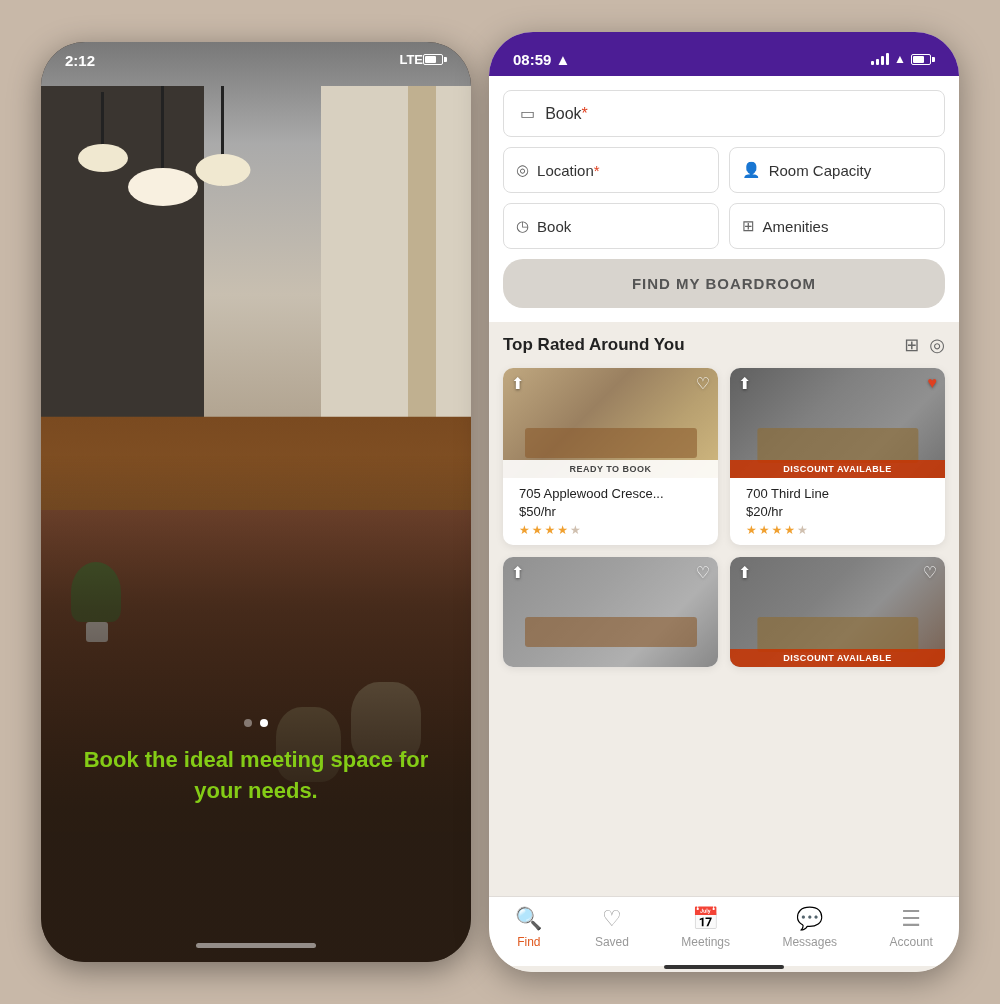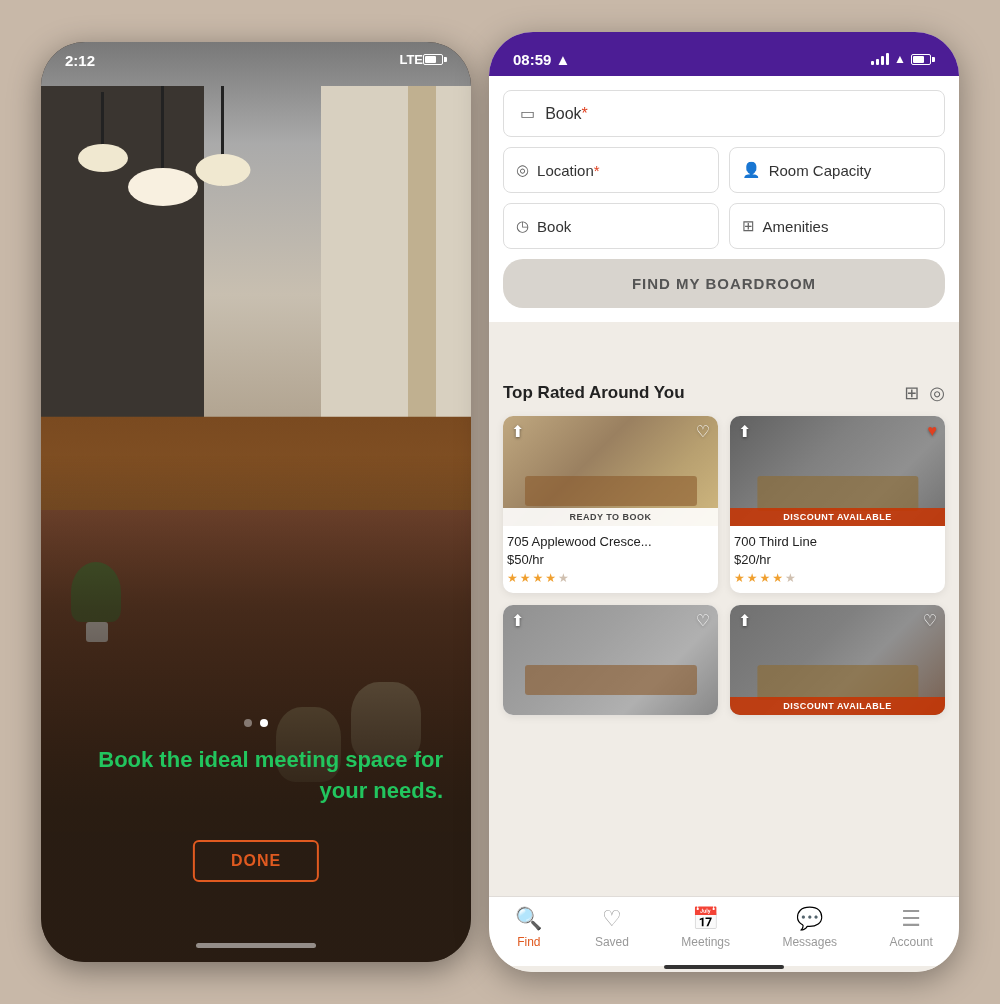--- a/index.html
+++ b/index.html
@@ -182,22 +182,22 @@
       border-radius: 50%;
       background: rgba(255,255,255,0.4);
     }
     .phone-left .dot.active {
       background: #fff;
     }
     .phone-left .tagline {
       position: absolute;
       bottom: 155px;
       left: 0; right: 0;
-      text-align: right;
-      color: #22c55e;
+      text-align: center;
+      color: #84cc16;
       font-size: 22px;
       font-weight: 700;
       z-index: 10;
       line-height: 1.4;
       padding: 0 28px;
     }
     .phone-left .done-btn {
       position: absolute;
       bottom: 80px;
       left: 50%;
@@ -334,21 +334,20 @@
       font-weight: 700;
       color: #555;
       letter-spacing: 1px;
       cursor: pointer;
     }
     .listings-section {
       flex: 1;
       background: #f0ece6;
       overflow: hidden;
       padding: 12px 14px 0;
-      margin-top: 48px;
     }
     .section-header {
       display: flex;
       align-items: center;
       justify-content: space-between;
       margin-bottom: 12px;
     }
     .section-title {
       font-size: 17px;
       font-weight: 700;
@@ -438,21 +437,21 @@
       position: absolute;
       top: 6px; right: 8px;
       color: #fff;
       font-size: 16px;
       text-shadow: 0 1px 3px rgba(0,0,0,0.4);
     }
     .card-fav-btn.liked {
       color: #e04020;
     }
     .card-info {
-      padding: 8px 4px;
+      padding: 8px 16px;
     }
     .card-name {
       font-size: 13px;
       color: #222;
       font-weight: 500;
       margin-bottom: 3px;
       white-space: nowrap;
       overflow: hidden;
       text-overflow: ellipsis;
     }
@@ -604,21 +603,20 @@
       </div>
     </div>
 
     <div class="dots">
       <div class="dot"></div>
       <div class="dot active"></div>
     </div>
 
     <div class="tagline">Book the ideal meeting space for your needs.</div>
 
-    <button class="done-btn">DONE</button>
 
     <div class="home-indicator-left"></div>
   </div>
 
   <div class="phone-right">
 
     <div class="status-bar-right">
       <span class="time-right">
         <span>08:59</span> ▲
       </span>

